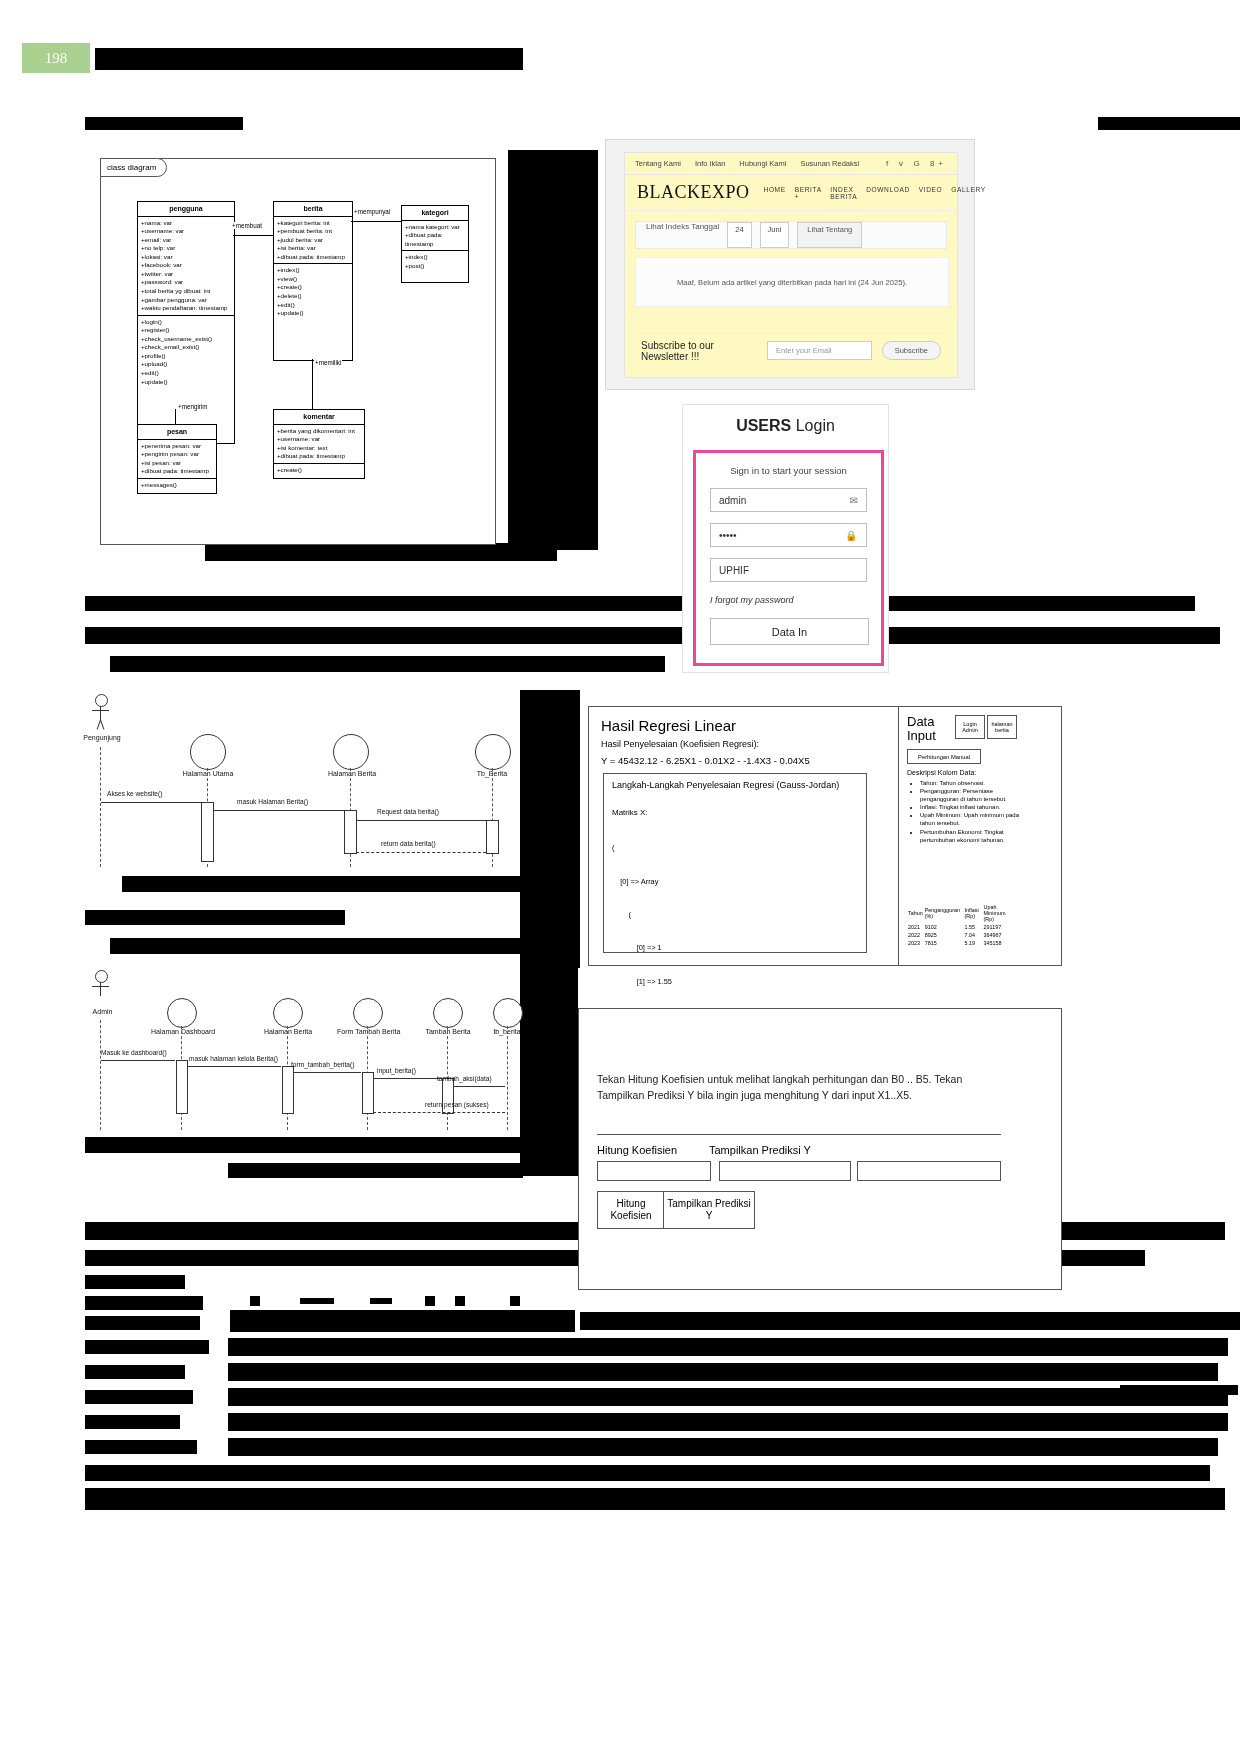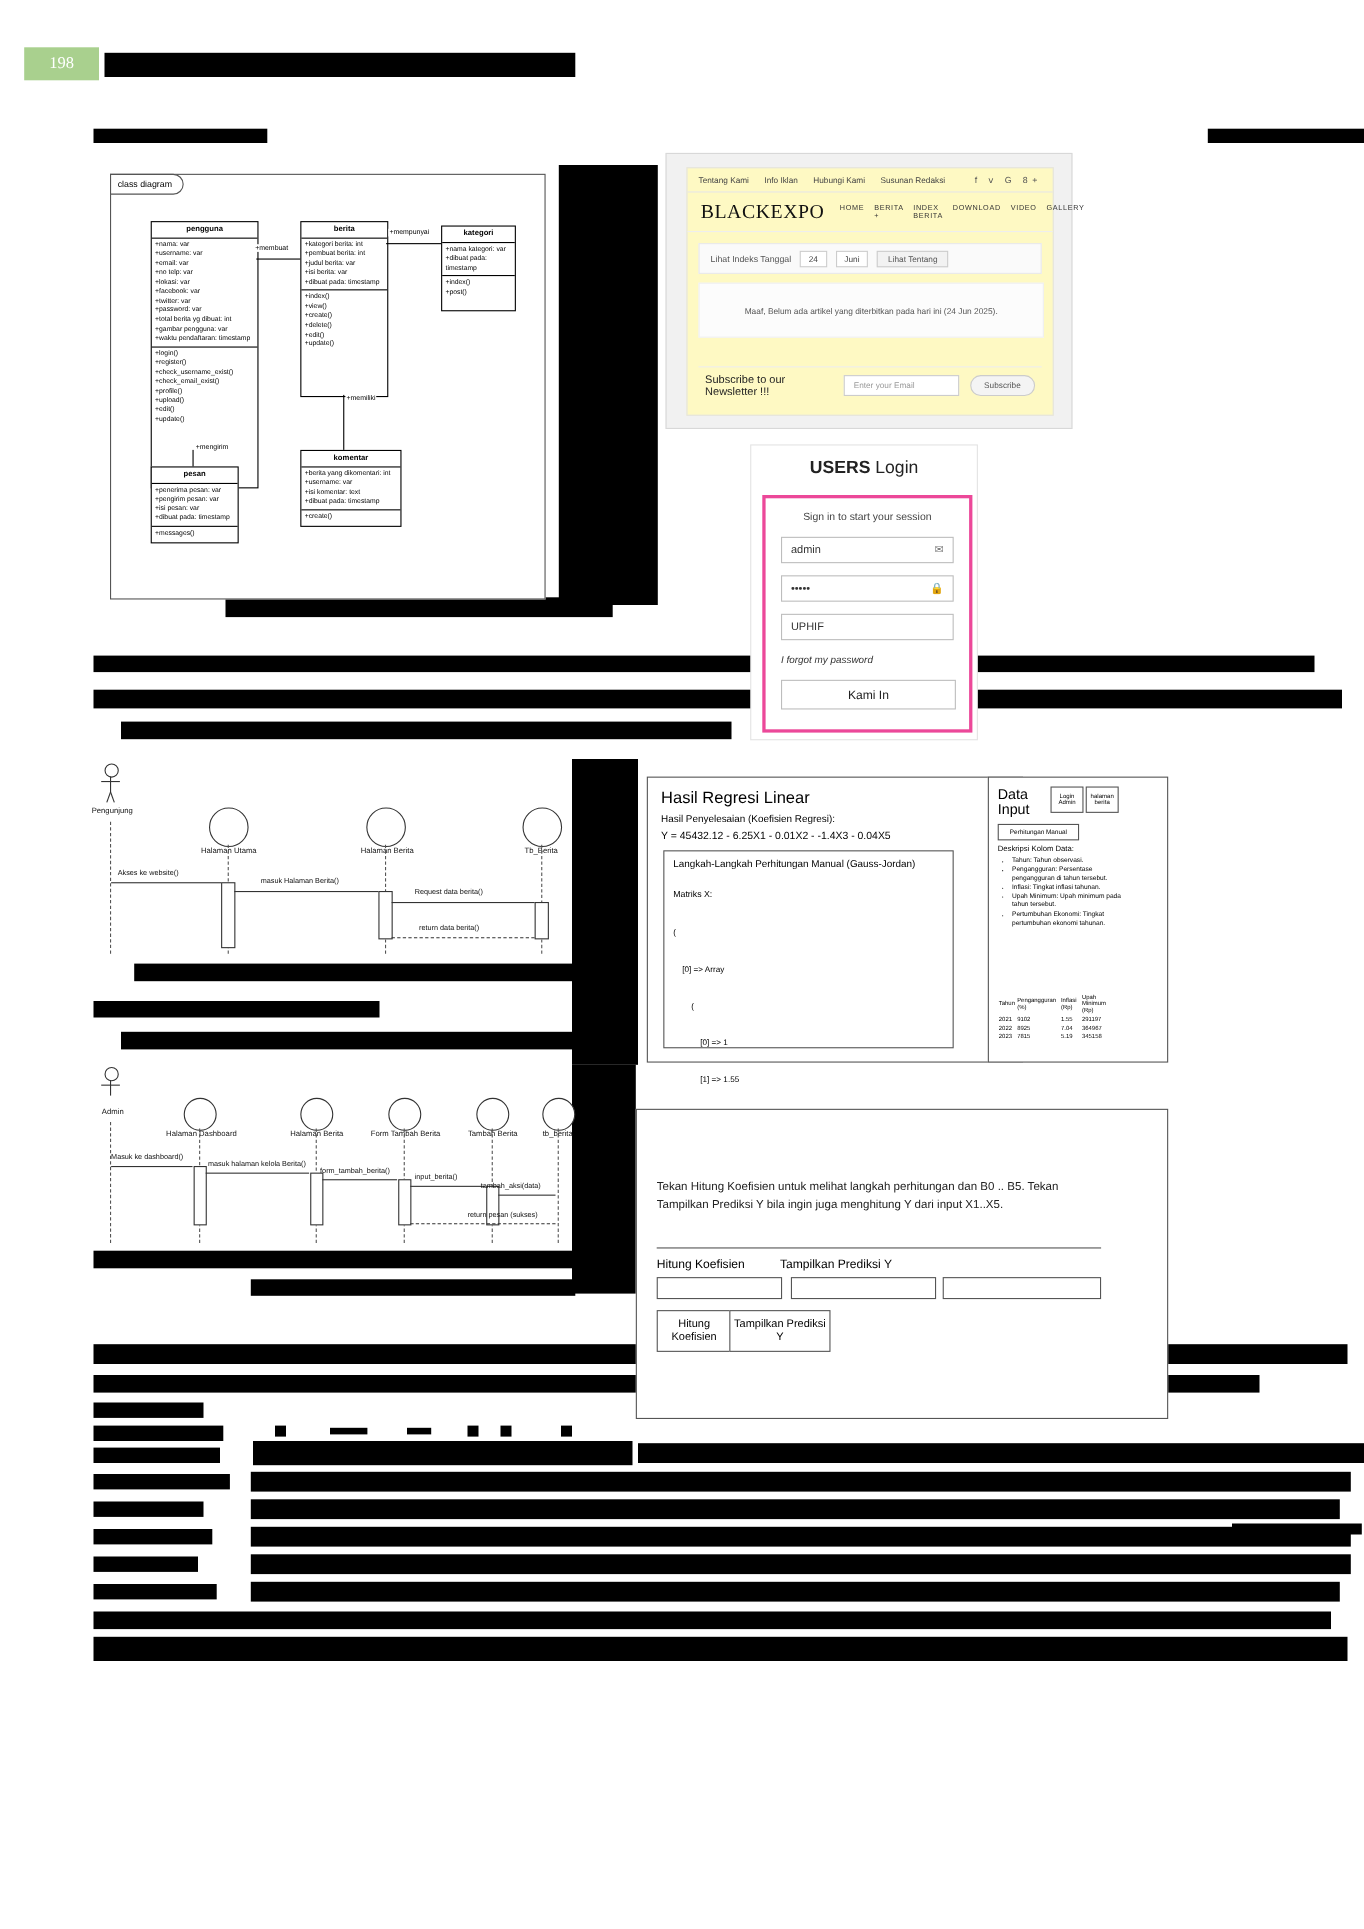--- a/index.html
+++ b/index.html
@@ -45,21 +45,21 @@
   #web-mock{left:605px;top:139px;width:368px;height:249px;background:#f1f1f1;border:1px solid #d8d8d8;}
   .wm-inner{position:absolute;left:18px;top:12px;width:332px;height:224px;background:#fef9c3;border:1px solid #e2e2e2;}
   .wm-topbar{position:absolute;left:0;top:0;width:100%;height:22px;border-bottom:1px solid #e6e6e6;
     display:flex;align-items:center;gap:14px;padding:0 10px;box-sizing:border-box;font-size:7.5px;color:#444;}
   .wm-social{position:absolute;right:10px;top:6px;font-size:8px;color:#555;letter-spacing:4px;}
   .wm-brandrow{position:absolute;left:0;top:22px;width:100%;height:36px;display:flex;align-items:center;
     padding:0 12px;box-sizing:border-box;border-bottom:1px solid #eee;}
   .wm-brand{font-size:18px;letter-spacing:.5px;color:#111;font-family:"Liberation Serif", serif;}
   .wm-nav{margin-left:14px;font-size:6.6px;color:#333;letter-spacing:.6px;display:flex;gap:9px;}
   .wm-datebar{position:absolute;left:10px;top:68px;width:312px;height:28px;border:1px solid #e8e8e8;
-    background:#fafafa;display:flex;align-items:center;gap:8px;padding:0 10px;box-sizing:border-box;font-size:8px;color:#555;}
+    background:#fafafa;display:flex;gap:8px;padding:0 10px;box-sizing:border-box;font-size:8px;color:#555;}
   .wm-sel{border:1px solid #ccc;background:#fff;padding:2px 7px;font-size:7.5px;color:#444;}
   .wm-btn{border:1px solid #ccc;background:#f2f2f2;padding:2px 9px;font-size:7.5px;color:#555;}
   .wm-msg{position:absolute;left:10px;top:104px;width:312px;height:48px;border:1px solid #efefef;background:#fcfcfc;
     display:flex;align-items:center;justify-content:center;font-size:7.6px;color:#555;}
   .wm-subs{position:absolute;left:10px;bottom:10px;width:312px;height:34px;border-top:1px solid #eee;
     display:flex;align-items:center;gap:10px;padding:0 6px;box-sizing:border-box;}
   .wm-subs-title{font-size:10px;color:#222;}
   .wm-input{border:1px solid #ccc;background:#fff;padding:4px 8px;font-size:7.5px;color:#999;width:100px;}
   .wm-subbtn{border:1px solid #ccc;border-radius:11px;background:#f4f4f4;padding:4px 12px;font-size:7.5px;color:#555;}
 
@@ -305,21 +305,21 @@
         <span class="ic">✉</span>
       </div>
       <div class="lg-field" style="top:70px;">
         <span>•••••</span>
         <span class="ic">🔒</span>
       </div>
       <div class="lg-field" style="top:105px;">
         <span>UPHIF</span>
       </div>
       <div class="lg-forgot" style="top:142px;font-style:italic;">I forgot my password</div>
-      <div class="lg-btn" style="top:165px;">Kami In</div>
+      <div class="lg-btn" style="top:165px;">Data In</div>
     </div>
   </div>
 
   <div class="seq" style="left:85px;top:692px;width:440px;height:185px;">
 
     <div class="actorhead" style="left:10px;top:2px;"></div>
     <div class="bar" style="left:15px;top:14px;width:1px;height:14px;background:#333;"></div>
     <div class="bar" style="left:7px;top:18px;width:17px;height:1px;background:#333;"></div>
     <div class="bar" style="left:15px;top:28px;width:1px;height:10px;background:#333;transform:rotate(20deg);transform-origin:top;"></div>
     <div class="bar" style="left:15px;top:28px;width:1px;height:10px;background:#333;transform:rotate(-20deg);transform-origin:top;"></div>
@@ -404,21 +404,21 @@
     <div class="msg dashed" style="left:288px;top:144px;width:132px;"></div>
     <div class="msg-lbl" style="left:340px;top:133px;">return pesan (sukses)</div>
   </div>
 
   <div id="regresi-card" class="note hand">
     <div style="position:absolute;left:12px;top:10px;font-size:15px;">Hasil Regresi Linear</div>
     <div style="position:absolute;left:12px;top:32px;font-size:9px;">Hasil Penyelesaian (Koefisien Regresi):</div>
     <div style="position:absolute;left:12px;top:48px;font-size:9.5px;">Y = 45432.12 - 6.25X1 - 0.01X2 - -1.4X3 - 0.04X5</div>
 
     <div class="inner-box" style="position:absolute;left:14px;top:66px;width:262px;height:178px;">
-      <div style="position:absolute;left:8px;top:6px;width:248px;font-size:9px;line-height:1.25;">Langkah-Langkah Perhitungan Manual (Gauss-Jordan)</div>
+      <div style="position:absolute;left:8px;top:6px;width:248px;font-size:9px;line-height:1.25;">Langkah-Langkah Penyelesaian Regresi (Gauss-Jordan)</div>
       <div style="position:absolute;left:8px;top:34px;font-size:8px;">Matriks X:</div>
       <div class="tiny" style="position:absolute;left:8px;top:46px;width:250px;font-size:7.4px;line-height:1.5;white-space:pre;">
         <div>(</div>
         <div>    [0] =&gt; Array</div>
         <div>        (</div>
         <div>            [0] =&gt; 1</div>
         <div>            [1] =&gt; 1.55</div>
         <div>            [2] =&gt; 3997971</div>
         <div>            [3] =&gt; 4.55</div>
         <div>            [4] =&gt; 9915822</div>

